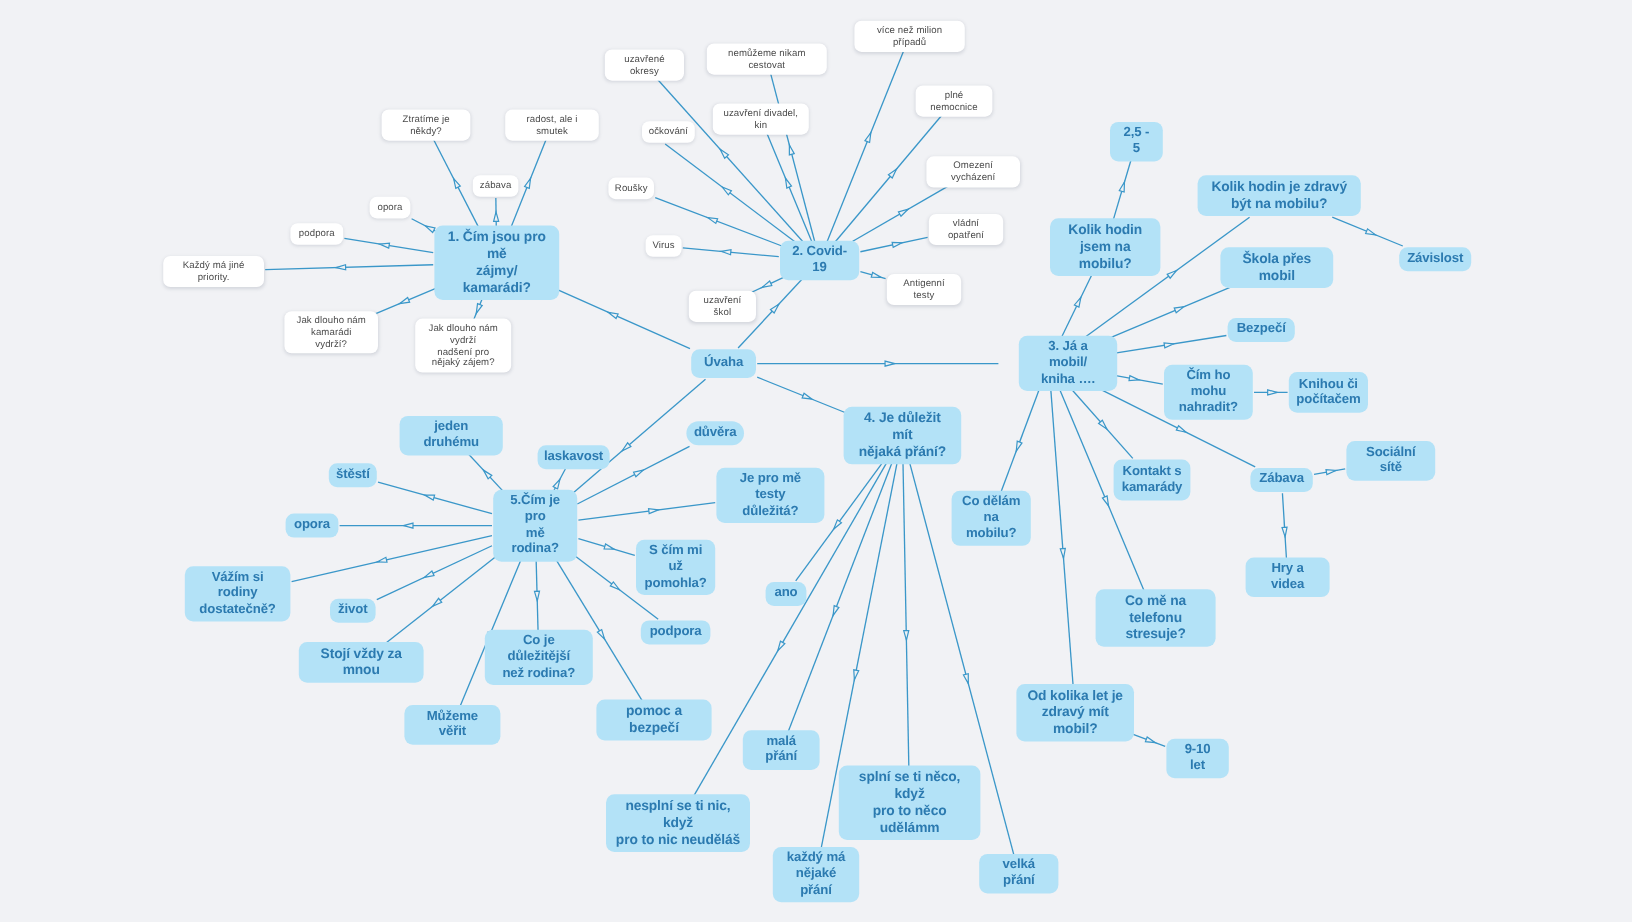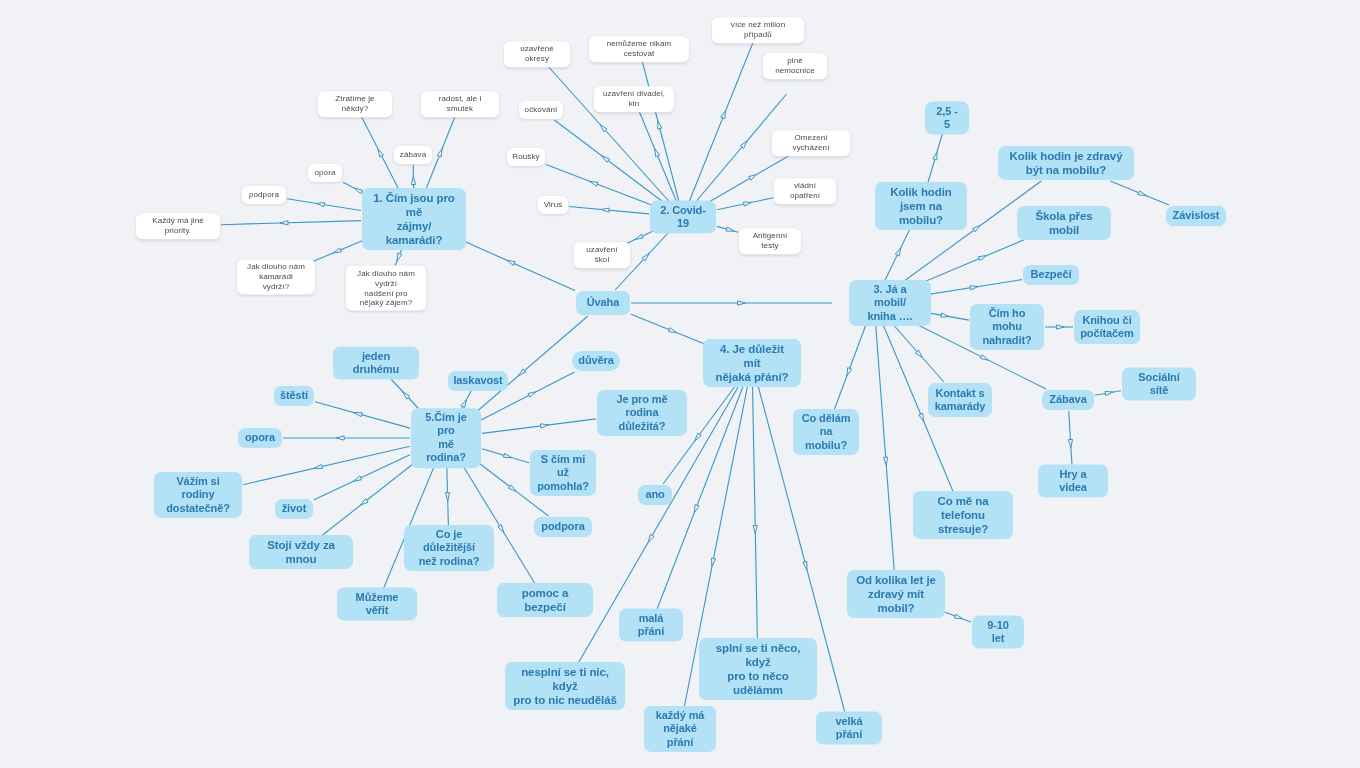--- a/index.html
+++ b/index.html
@@ -306,23 +306,23 @@
       <div class="node white" style="left: 264px; top: 195px; width: 44px; min-height: 18px;">podpora</div>
       <div class="node white" style="left: 178px; top: 226px; width: 84px; min-height: 18px;">Každý má jiné priority.</div>
       <div class="node white" style="left: 276px; top: 277px; width: 78px; min-height: 28px;">Jak dlouho nám
 kamarádi vydrží?</div>
       <div class="node white big" style="left: 386px; top: 288px; width: 80px; min-height: 28px;">Jak dlouho nám vydrží
 nadšení pro nějaký zájem?</div>
       <div class="node blue" style="left: 683px; top: 217px; width: 66px; min-height: 22px;">2. Covid-19</div>
       <div class="node white big" style="left: 758px; top: 30px; width: 92px; min-height: 18px;">více než milion případů</div>
       <div class="node white big" style="left: 639px; top: 49px; width: 100px; min-height: 18px;">nemůžeme nikam cestovat</div>
       <div class="node white" style="left: 537px; top: 54px; width: 66px; min-height: 18px;">uzavřené okresy</div>
-      <div class="node white" style="left: 795px; top: 66px; width: 64px; min-height: 18px;">plné nemocnice</div>
+      <div class="node white" style="left: 795px; top: 84px; width: 64px; min-height: 18px;">plné nemocnice</div>
       <div class="node white" style="left: 634px; top: 99px; width: 80px; min-height: 18px;">uzavření divadel, kin</div>
-      <div class="node white" style="left: 541px; top: 110px; width: 44px; min-height: 18px;">očkování</div>
+      <div class="node white" style="left: 557px; top: 110px; width: 44px; min-height: 18px;">očkování</div>
       <div class="node white" style="left: 811px; top: 143px; width: 78px; min-height: 18px;">Omezení vycházení</div>
       <div class="node white" style="left: 526px; top: 157px; width: 38px; min-height: 18px;">Roušky</div>
       <div class="node white" style="left: 805px; top: 191px; width: 62px; min-height: 18px;">vládní opatření</div>
       <div class="node white" style="left: 553px; top: 205px; width: 30px; min-height: 18px;">Virus</div>
       <div class="node white" style="left: 770px; top: 241px; width: 62px; min-height: 18px;">Antigenní testy</div>
       <div class="node white" style="left: 602px; top: 255px; width: 56px; min-height: 18px;">uzavření škol</div>
       <div class="node blue" style="left: 874px; top: 303px; width: 82px; min-height: 34px; margin-left: 16px;">3. Já a mobil/
 kniha ….</div>
       <div class="node blue" style="left: 947px; top: 118px; width: 44px; min-height: 20px;">2,5 - 5</div>
       <div class="node blue big" style="left: 921px; top: 206px; width: 92px; min-height: 34px;">Kolik hodin
@@ -371,15 +371,15 @@
       <div class="node blue" style="left: 294px; top: 509px; width: 38px; min-height: 20px;">život</div>
       <div class="node blue big" style="left: 301px; top: 552px; width: 104px; min-height: 20px;">Stojí vždy za mnou</div>
       <div class="node blue" style="left: 377px; top: 604px; width: 80px; min-height: 20px;">Můžeme věřit</div>
       <div class="node blue" style="left: 449px; top: 548px; width: 90px; min-height: 34px;">Co je důležitější
 než rodina?</div>
       <div class="node blue big" style="left: 545px; top: 600px; width: 96px; min-height: 20px;">pomoc a bezpečí</div>
       <div class="node blue" style="left: 563px; top: 527px; width: 58px; min-height: 20px;">podpora</div>
       <div class="node blue" style="left: 563px; top: 473px; width: 66px; min-height: 34px;">S čím mi už
 pomohla?</div>
       <div class="node blue" style="left: 642px; top: 413px; width: 90px; min-height: 34px;">Je pro mě
-rodina důležitá?</div>
+testy důležitá?</div>
     </div>
 </div>
 
 </body></html>

